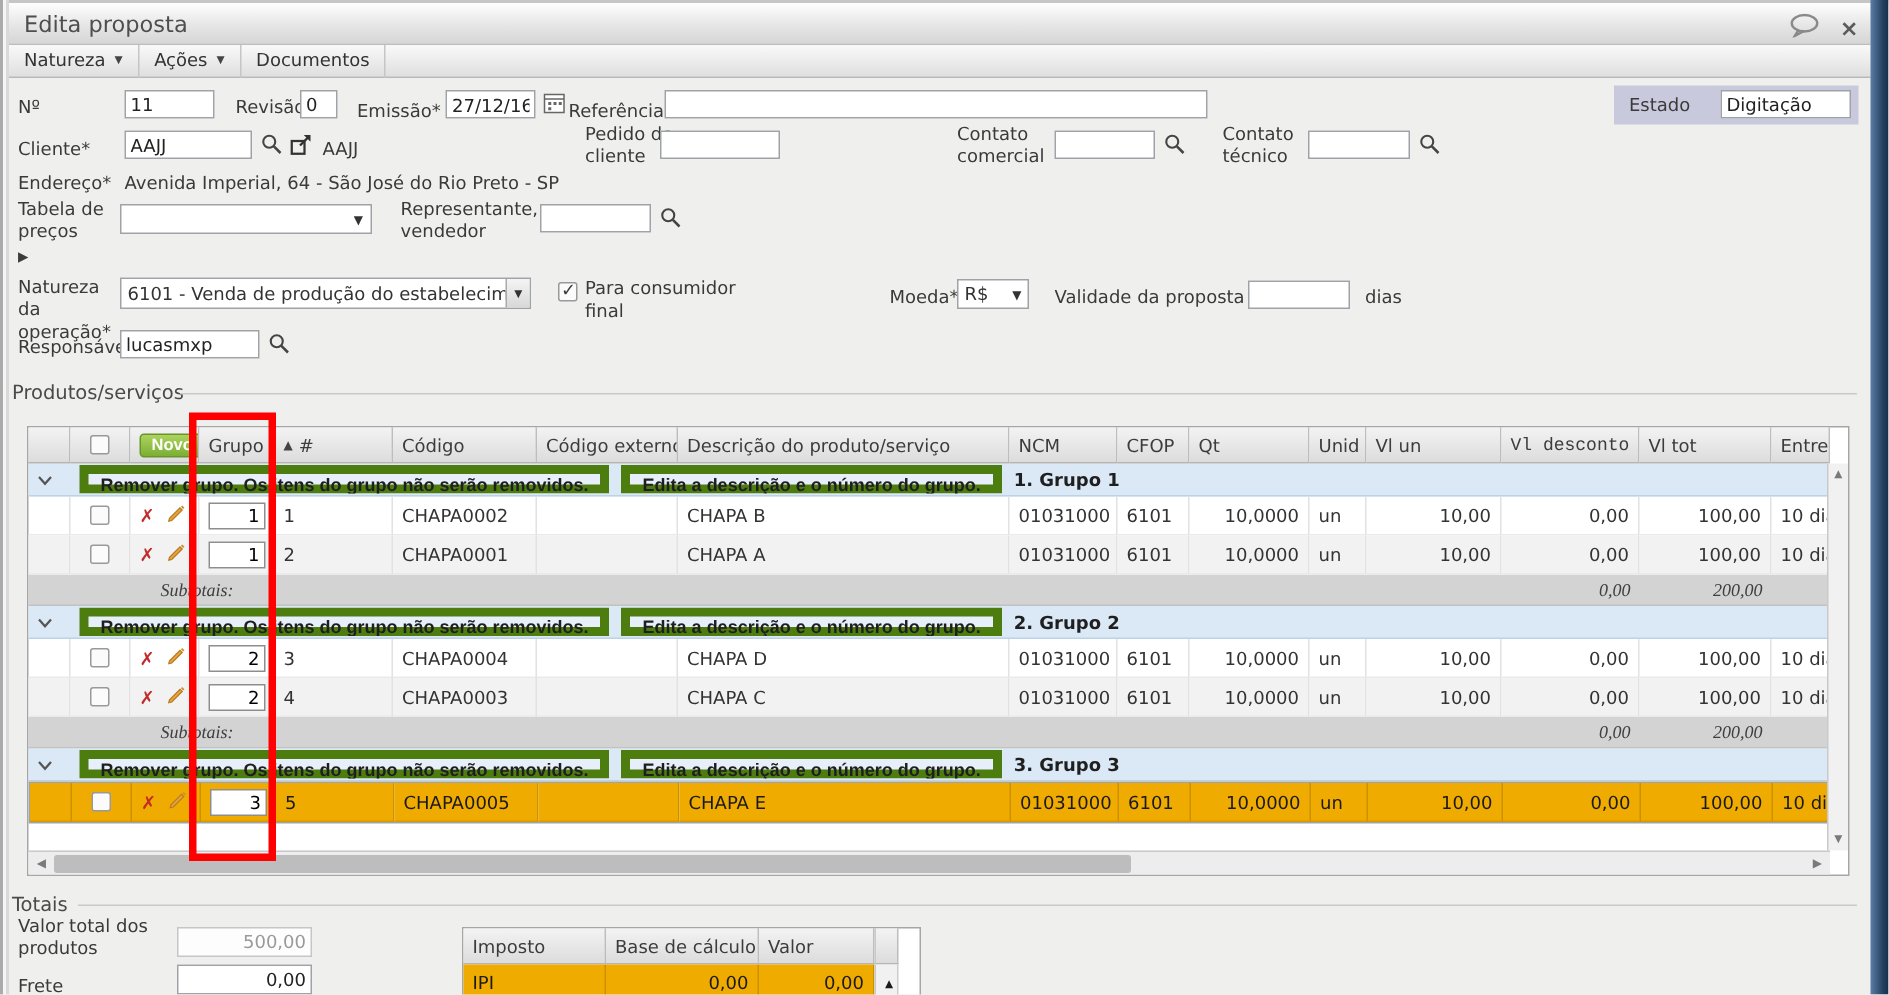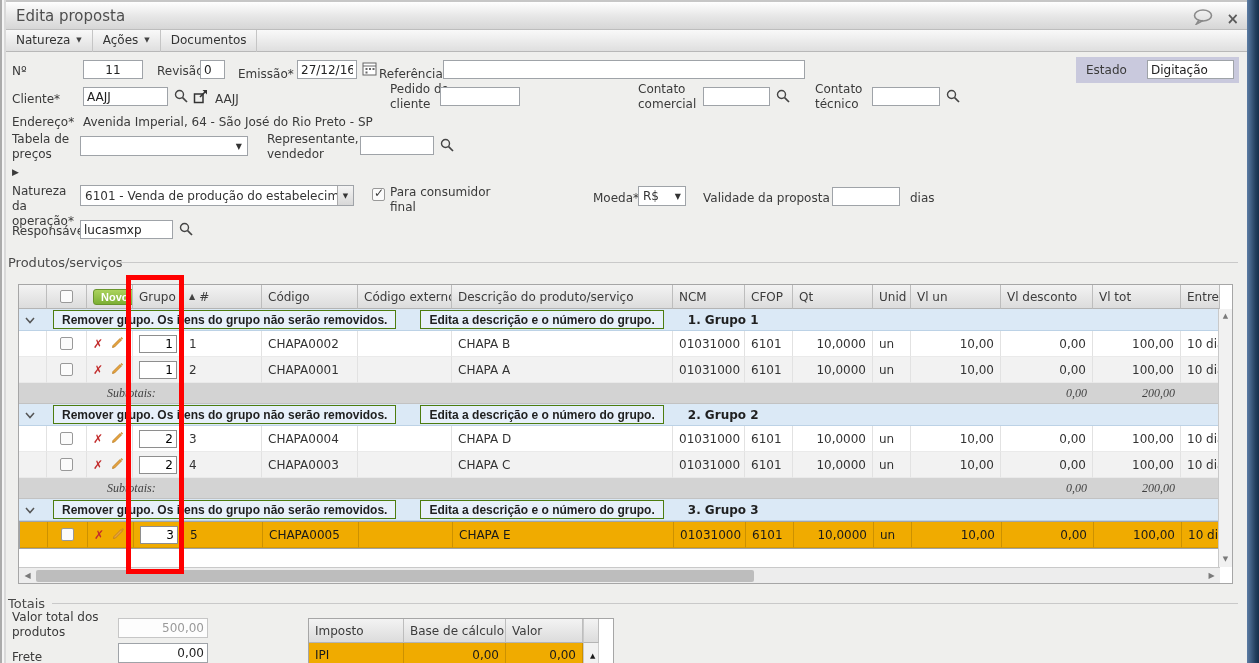--- a/index.html
+++ b/index.html
@@ -44,22 +44,22 @@
   .trow { display:flex; width:1201px; }
   .tc { flex:none; overflow:hidden; white-space:nowrap; border-right:1px solid #E2E2E2;
     padding:0 6px; display:flex; align-items:center; }
   .tc.right { justify-content:flex-end; }
   .thead .tc { height:24px; background:linear-gradient(#F3F3F3,#DCDCDC); border-right:1px solid #BDBDBD;
     border-bottom:1px solid #B4B4B4; color:#3C3C3C; }
   .drow .tc { height:26px; border-bottom:1px solid #EAEAEA; }
   .drow.alt .tc { background:#F2F2F2; }
   .drow.sel .tc { background:#F0AB00; border-right-color:rgba(0,0,0,.15); border-bottom-color:#D89A00; color:#1A1A1A; }
   .grow { background:#DBE9F6; border-bottom:1px solid #BCD2E6; height:22px; display:flex; align-items:center; width:1201px; }
-  .grow .gbtn { background:#E7F0FA; border:1px solid #4d7c0f; font-weight:bold; font-size:12px;
-    color:#1F1F1F; height:19px; padding:0 8px; margin-right:24px; white-space:nowrap; cursor:pointer; }
+  .grow .gbtn { background:#E7F0FA; border:6px solid #4d7c0f; font-weight:bold; font-size:12px;
+    color:#1F1F1F; height:19px; padding:0 8px; margin-right:8px; white-space:nowrap; cursor:pointer; }
   .grow .gtitle { font-weight:bold; color:#1F1F1F; white-space:nowrap; }
   .strow { background:#D3D3D3; border-bottom:1px solid #C2C2C2; height:21px; display:flex;
     align-items:center; width:1201px; font-style:italic; color:#3F3F3F;font-family:Liberation Serif, serif; }
   .strow .tc { height:21px; border-right:none; background:transparent; }
   .grupo-input { width:38px; height:18px; border:1px solid #8E8E8E; background:#fff; text-align:right;
     font:inherit; padding:0 3px; }
   .xicon { color:#C22B2B; font-weight:bold; font-size:12px; margin-right:8px; cursor:pointer; }
   .novo-btn { background:linear-gradient(#ABD35D,#7CAF34); border:1px solid #69952C; border-radius:3px;
     color:#fff; font-weight:bold; font-size:11px; padding:1px 7px; cursor:pointer; }
   .vscroll { position:absolute; right:0; top:24px; bottom:16px; width:14px; background:#F1F1F1;
@@ -111,21 +111,21 @@
     <div class="menu-item">
       <span>Ações</span>
       <span class="dd">▼</span>
     </div>
     <div class="menu-item">
       <span>Documentos</span>
     </div>
   </div>
 
   <span class="lbl" style="left:12px;top:64px;">Nº</span>
-  <input class="inp" style="left: 83px; top: 60px; width: 60px; text-align: center;" readonly="" value="11">
+  <input class="inp" style="left: 83px; top: 60px; width: 60px;" readonly="" value="11">
   <span class="lbl" style="left:157px;top:64px;">Revisão</span>
   <input class="inp" style="left: 200px; top: 60px; width: 25px;" readonly="" value="0">
   <span class="lbl" style="left:238px;top:67px;">Emissão*</span>
   <input class="inp" style="left: 297px; top: 60px; width: 60px;" readonly="" value="27/12/16">
   <span class="icon-btn" style="left:362px;top:61px;">
     <svg width="15" height="15" viewBox="0 0 15 15">
         <rect x="1" y="2" width="13" height="12" fill="#fff" stroke="#666"></rect>
         <line x1="1" y1="5" x2="14" y2="5" stroke="#666"></line>
         <rect x="3.5" y="7" width="2" height="2" fill="#666"></rect>
         <rect x="7" y="7" width="2" height="2" fill="#666"></rect>
@@ -234,21 +234,21 @@
         <div class="tc" style="width: 50px;">Grupo</div>
         <div class="tc" style="width: 79px;"><span style="font-size: 8px; color: rgb(68, 68, 68); margin-right: 4px;">▲</span>#</div>
         <div class="tc" style="width: 96px;">Código</div>
         <div class="tc" style="width: 94px;">Código externo</div>
         <div class="tc" style="width: 221px;">Descrição do produto/serviço</div>
         <div class="tc" style="width: 72px;">NCM</div>
         <div class="tc" style="width: 48px;">CFOP</div>
         <div class="tc" style="width: 80px;">Qt</div>
         <div class="tc" style="width: 38px;">Unid</div>
         <div class="tc" style="width: 90px;">Vl un</div>
-        <div class="tc" style="width: 92px;">Vl desconto</div>
+        <div class="tc" style="width: 92px; font-family: Liberation Mono, monospace;">Vl desconto</div>
         <div class="tc" style="width: 88px;">Vl tot</div>
         <div class="tc" style="width: 39px;">Entrega</div>
       </div>
     <div class="grow">
         <div class="tc" style="width: 28px; border-right: none;">
           <span><svg width="10" height="7" viewBox="0 0 10 7">
               <polyline points="1,1 5,5.5 9,1" fill="none" stroke="#555" stroke-width="1.5"></polyline>
             </svg></span>
         </div>
         <div class="tc" style="width: 1173px; border-right: none;">

